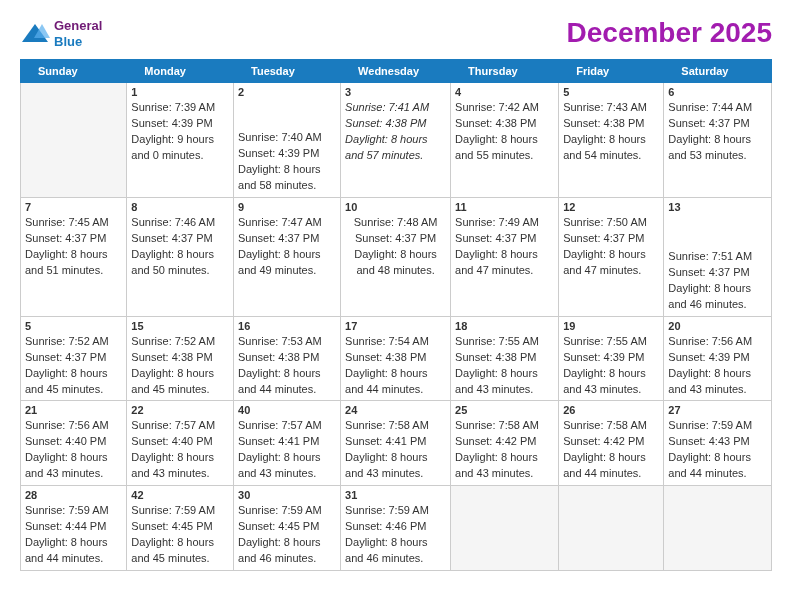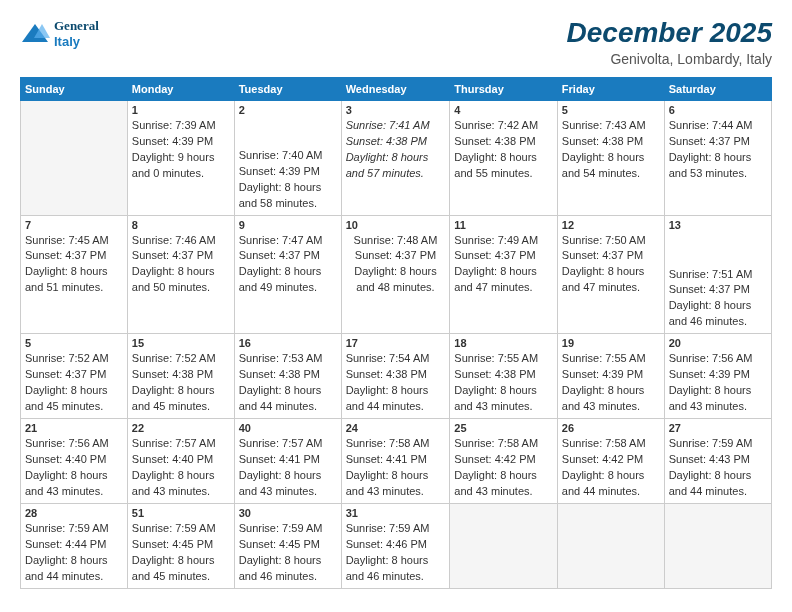--- a/index.html
+++ b/index.html
@@ -27,50 +27,49 @@
       align-items: center;
       gap: 4px;
     }
     .logo-text {
       display: flex;
       flex-direction: column;
       font-size: 13px;
       font-weight: bold;
       line-height: 1.2;
     }
-    .logo-text span:first-child { color: #0c4a6e; font-family: Liberation Serif, serif; }
+    .logo-text span:first-child { color: #701a75; }
     .logo-text span:last-child { color: #1a7bbf; }
     .logo-icon {
       width: 30px;
       height: 24px;
     }
     .title-block {
       text-align: right;
     }
     .month-title {
       font-size: 28px;
       font-weight: bold;
-      color: #0c4a6e;
+      color: #a21caf;
       line-height: 1.1;
-      font-style: italic;
     }
     .location {
       font-size: 14px;
       color: #555;
       margin-top: 2px;
     }
     .calendar {
       width: 100%;
       border-collapse: collapse;
       font-size: 9.5px;
     }
     .calendar th {
       background: #1a7bbf;
       color: #fff;
-      padding: 5px 4px;
+      padding: 5px 17px;
       text-align: left;
       font-size: 11px;
       font-weight: bold;
       border: 1px solid #1a7bbf;
     }
     .calendar td {
       border: 1px solid #ccc;
       vertical-align: top;
       padding: 3px 4px;
       width: 113px;
@@ -97,26 +96,25 @@
 
 <div class="page">
   <div class="header">
     <div class="logo">
       <svg class="logo-icon" viewBox="0 0 30 24" xmlns="http://www.w3.org/2000/svg">
         <polygon points="15,2 28,20 2,20" fill="#1a7bbf"></polygon>
         <polygon points="22,2 30,16 14,16" fill="#5aafee" opacity="0.7"></polygon>
       </svg>
       <div class="logo-text">
         <span>General</span>
-        <span>Italy</span>
+        <span>Blue</span>
       </div>
     </div>
     <div class="title-block">
       <div class="month-title">December 2025</div>
-      <div class="location">Genivolta, Lombardy, Italy</div>
     </div>
   </div>
 
   <table class="calendar">
     <thead>
       <tr>
       <th>Sunday</th>
           <th>Monday</th>
           <th>Tuesday</th>
           <th>Wednesday</th>
@@ -326,21 +324,21 @@
         </tr>
         <tr>
           <td>
             <div class="day-num">28</div>
             <div class="day-info" style="white-space: pre-line;">Sunrise: 7:59 AM
 Sunset: 4:44 PM
 Daylight: 8 hours
 and 44 minutes.</div>
           </td>
           <td>
-            <div class="day-num">51</div>
+            <div class="day-num">42</div>
             <div class="day-info" style="white-space: pre-line;">Sunrise: 7:59 AM
 Sunset: 4:45 PM
 Daylight: 8 hours
 and 45 minutes.</div>
           </td>
           <td>
             <div class="day-num">30</div>
             <div class="day-info" style="white-space: pre-line;">Sunrise: 7:59 AM
 Sunset: 4:45 PM
 Daylight: 8 hours

